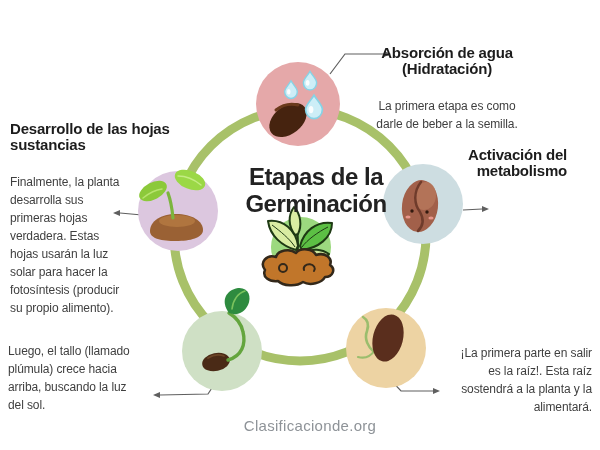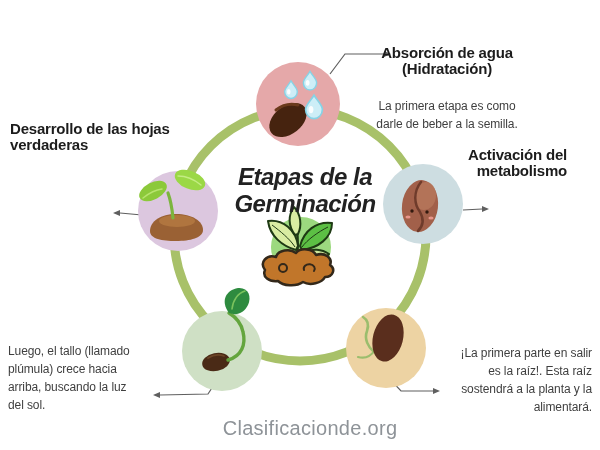--- a/index.html
+++ b/index.html
@@ -10,27 +10,27 @@
   .art{position:absolute;left:0;top:0;width:600px;height:450px;}
   .block{position:absolute;white-space:pre-line;}
   .block .h{font-weight:bold;font-size:15px;line-height:15.5px;color:#1c1c1c;margin:0 0 3px 0;letter-spacing:-0.2px;}
   .block .b{font-size:12px;line-height:18px;color:#3f3f3f;letter-spacing:-0.1px;}
   #blk-absorcion{left:372px;top:27px;width:150px;text-align:center;}
   #blk-activacion{left:437px;top:129px;width:130px;text-align:right;}
   #blk-crecimiento{left:428px;top:326px;width:164px;text-align:right;}
   #blk-emergencia{left:8px;top:324px;width:172px;text-align:left;}
   #blk-desarrollo{left:10px;top:103px;width:168px;text-align:left;}
   .title{
-    position:absolute;left:201px;top:163px;width:208px;text-align:center;
+    position:absolute;left:212px;top:163px;width:208px;text-align:center;
     font-weight:bold;font-size:24px;line-height:27px;color:#222222;
-    letter-spacing:-0.5px;white-space:pre-line;font-style:italic;
+    letter-spacing:-0.5px;white-space:pre-line;
   }
   .watermark{
     position:absolute;left:200px;top:417px;width:220px;text-align:center;
-    font-size:20px;color:#8e9398;letter-spacing:0.3px;
+    font-size:15px;color:#8e9398;letter-spacing:0.3px;
   }
 </style>
 </head>
 <body>
 
 <div class="canvas">
 
   <svg class="art" viewBox="0 0 600 450">
 
     <circle cx="300" cy="235" r="126" fill="none" stroke-width="9" stroke="#a8c169"></circle>
@@ -155,18 +155,26 @@
 
   <div class="block" id="blk-emergencia">
     <div class="b">Luego, el tallo (llamado
 plúmula) crece hacia
 arriba, buscando la luz
 del sol.</div>
   </div>
 
   <div class="block" id="blk-desarrollo">
     <div class="h">Desarrollo de las hojas
-verdaderas</div>
+sustancias</div>
+    <div class="b">Finalmente, la planta
+desarrolla sus
+primeras hojas
+verdadera. Estas
+hojas usarán la luz
+solar para hacer la
+fotosíntesis (producir
+su propio alimento).</div>
   </div>
 
   <div class="watermark">Clasificacionde.org</div>
 
 </div>
 
 </body></html>

